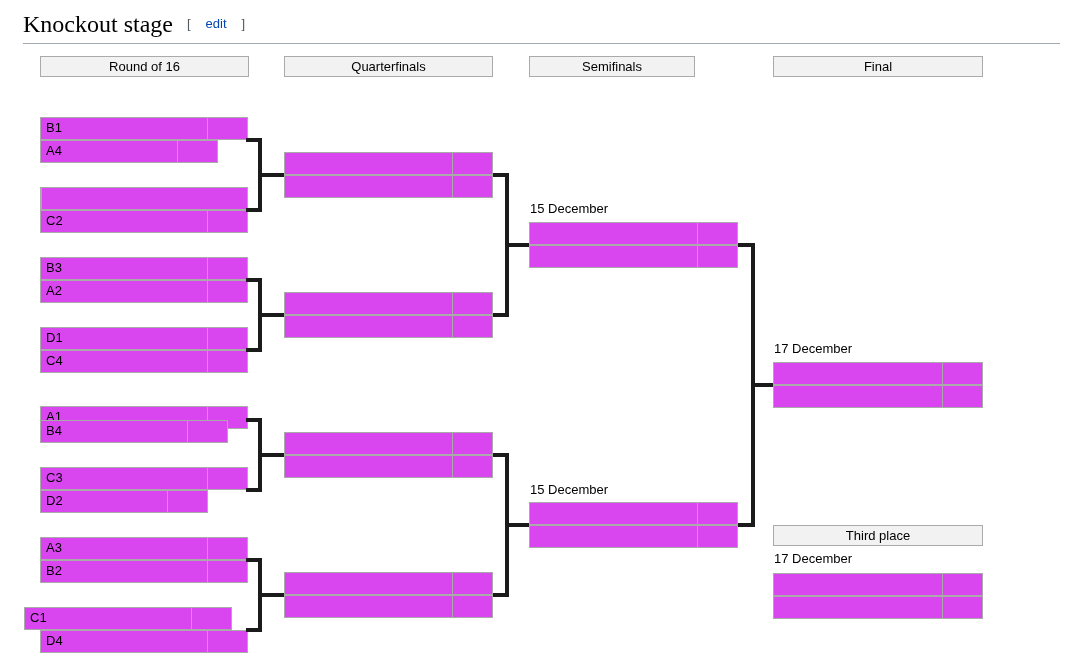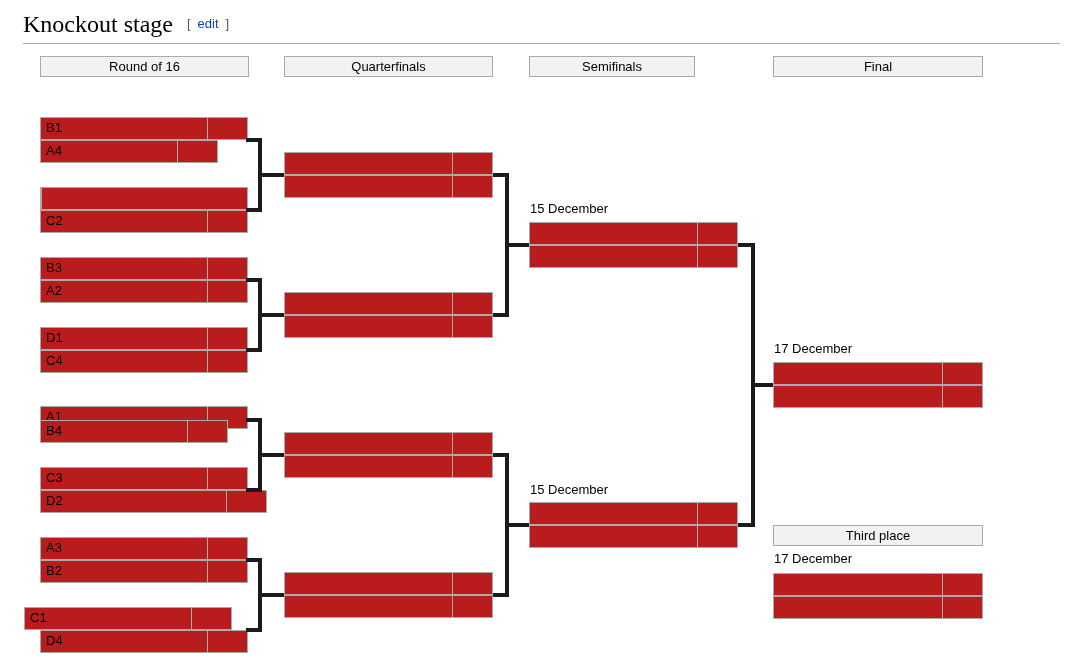--- a/index.html
+++ b/index.html
@@ -2,25 +2,25 @@
 <html><head>
 <meta charset="utf-8">
 <style>
   html,body{margin:0;padding:0}
   body{width:1081px;height:663px;position:relative;background:#fff;overflow:hidden;
        font-family:"Liberation Sans",sans-serif;color:#202122}
   h2.firstHeading{position:absolute;left:23px;top:11px;margin:0;font-weight:400;
        font-family:"Liberation Serif","DejaVu Serif",serif;font-size:24px;color:#000;white-space:nowrap}
   .editsection{font-family:"Liberation Sans",sans-serif;font-size:13px;margin-left:14px;vertical-align:4px}
   .editsection .bk{color:#54595d}
-  .editsection a{color:#0645ad;text-decoration:none;margin:0 7px;cursor:pointer}
+  .editsection a{color:#0645ad;text-decoration:none;margin:0 15px;cursor:pointer}
   .rule{position:absolute;left:23px;top:43px;width:1037px;height:1px;background:#a2a9b1}
   .hdr{position:absolute;height:21px;background:#f2f2f2;border:1px solid #aaa;box-sizing:border-box;
        display:flex;align-items:center;justify-content:center;font-size:13px;color:#000}
-  .row{position:absolute;height:23px;display:flex;background:#b91c1c;border:1px solid #aaa;
+  .row{position:absolute;height:23px;display:flex;background:#d946ef;border:1px solid #aaa;
        box-sizing:border-box;font-size:13px;color:#000}
   .row .nm{flex:1;line-height:20px;padding-left:5px;white-space:nowrap;overflow:hidden}
   .row .sc{width:40px;border-left:1px solid #aaa;box-sizing:border-box;line-height:20px;text-align:center}
   .date{position:absolute;font-size:13px;color:#000;white-space:nowrap}
   .ln{position:absolute;background:#1b1b1b}
 </style>
 </head>
 <body>
 
 <h2 class="firstHeading"><span>Knockout stage</span><span class="editsection"><span class="bk">[</span><a>edit</a><span class="bk">]</span></span></h2>
@@ -78,21 +78,21 @@
     <span class="sc"></span>
   </div>
 <div class="row" style="left:40px;top:420px;width:188px">
     <span class="nm">B4</span>
     <span class="sc"></span>
   </div>
 <div class="row" style="left:40px;top:467px;width:208px">
     <span class="nm">C3</span>
     <span class="sc"></span>
   </div>
-<div class="row" style="left:40px;top:490px;width:227px">
+<div class="row" style="left:40px;top:490px;width:168px">
     <span class="nm">D2</span>
     <span class="sc"></span>
   </div>
 <div class="row" style="left:40px;top:537px;width:208px">
     <span class="nm">A3</span>
     <span class="sc"></span>
   </div>
 <div class="row" style="left:40px;top:560px;width:208px">
     <span class="nm">B2</span>
     <span class="sc"></span>

